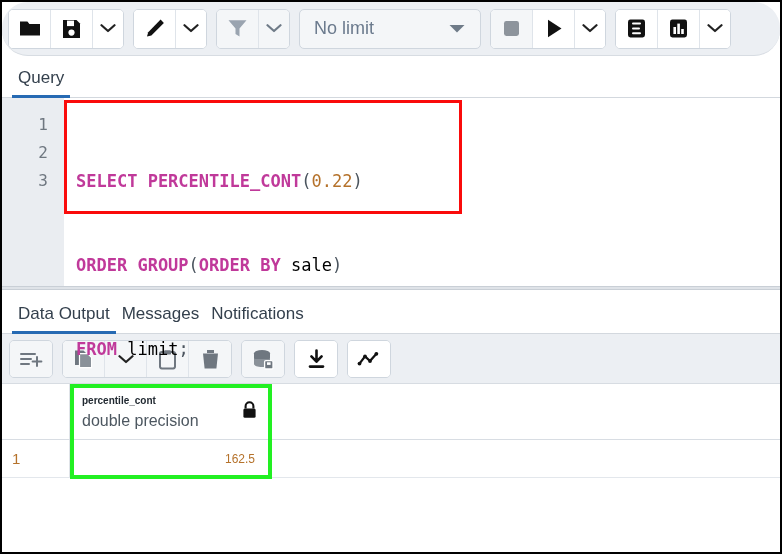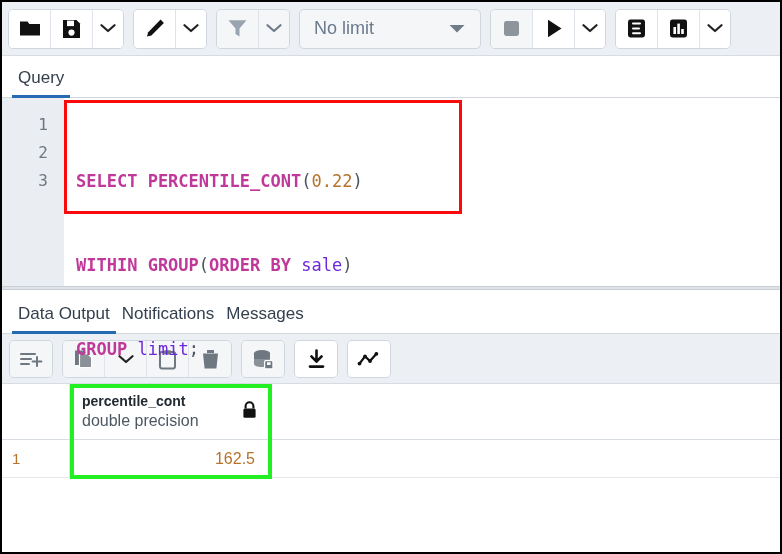--- a/index.html
+++ b/index.html
@@ -23,20 +23,21 @@
 
   
   .toolbar {
     height: 54px;
     background: #eceff3;
     display: flex;
     align-items: center;
     padding: 0 6px;
     gap: 9px;
     border-bottom: 1px solid #d7dce2;
+    border-radius: 26px;
   }
 
   .btn-group {
     display: flex;
     align-items: stretch;
     height: 40px;
     border: 1px solid #cfd6de;
     border-radius: 5px;
     overflow: hidden;
     background: #ffffff;
@@ -122,21 +123,21 @@
   .code {
     flex: 1;
     padding: 13px 0 0 12px;
     font-family: "DejaVu Sans Mono", monospace;
     font-size: 17px;
     line-height: 28px;
     white-space: pre;
   }
   .kw   { color: #c0399a; font-weight: bold; }
   .num  { color: #b5722b; }
-  .id   { color: #6d28d9; margin-top: 36px; }
+  .id   { color: #000000; margin-top: 36px; }
   .punc { color: #4a545e; }
 
   .redbox {
     position: absolute;
     left: 62px;
     top: 2px;
     width: 398px;
     height: 114px;
     border: 3px solid #fa0b0b;
     pointer-events: none;
@@ -214,21 +215,21 @@
   }
   .gh-col {
     width: 200px;
     padding: 7px 12px 0 12px;
     border-right: 1px solid #dfe3e8;
     display: flex;
     justify-content: space-between;
     align-items: flex-start;
   }
   .gh-name {
-    font-size: 14px;
+    font-size: 10px;
     font-weight: bold;
     color: #222a32;
     line-height: 20px;
   }
   .gh-type {
     font-size: 16px;
     color: #4d5760;
     line-height: 19px;
   }
   .gh-lock { padding-top: 10px; }
@@ -248,21 +249,21 @@
     font-size: 15px;
     color: #b5722b;
   }
   .gr-cell {
     width: 200px;
     border-right: 1px solid #dfe3e8;
     display: flex;
     align-items: center;
     justify-content: flex-end;
     padding-right: 14px;
-    font-size: 16px;
+    font-size: 12px;
     color: #b5722b;
   }
   .grid-filler { height: 18px; background: #ffffff; }
 
   .greenbox {
     position: absolute;
     left: 68px;
     top: 0px;
     width: 202px;
     height: 95px;
@@ -378,37 +379,37 @@
   </div>
 
   <div class="editor">
     <div class="gutter">
       <div class="lineno">1</div>
       <div class="lineno">2</div>
       <div class="lineno">3</div>
     </div>
     <div class="code">
       <div><span class="kw">SELECT PERCENTILE_CONT</span><span class="punc">(</span><span class="num">0.22</span><span class="punc">)</span></div>
-      <div><span class="kw">WITHIN GROUP</span><span class="punc">(</span><span class="kw">ORDER BY</span><span class="punc"> </span><span class="id">sale</span><span class="punc">)</span></div>
-      <div><span class="kw">GROUP</span><span class="punc"> </span><span class="id">limit</span><span class="punc">;</span></div>
+      <div><span class="kw">ORDER GROUP</span><span class="punc">(</span><span class="kw">ORDER BY</span><span class="punc"> </span><span class="id">sale</span><span class="punc">)</span></div>
+      <div><span class="kw">FROM</span><span class="punc"> </span><span class="id">limit</span><span class="punc">;</span></div>
     </div>
     <div class="redbox"></div>
   </div>
 
   <div class="splitter"></div>
 
   <div class="outtabs">
     <div class="otab active">
       <span>Data Output</span>
     </div>
     <div class="otab">
+      <span>Messages</span>
+    </div>
+    <div class="otab">
       <span>Notifications</span>
-    </div>
-    <div class="otab">
-      <span>Messages</span>
     </div>
   </div>
 
   <div class="restoolbar">
 
     <div class="btn-group" style="height:38px">
       <div class="rbtn soft">
         <svg class="ico" width="23" height="19" viewBox="0 0 23 19">
           <path d="M1 4h14M1 9h10M1 14h8" stroke="#6f7780" stroke-width="2" stroke-linecap="round"></path>
           <path d="M17 7v9M12.6 11.5h8.8" stroke="#6f7780" stroke-width="2" stroke-linecap="round"></path>

